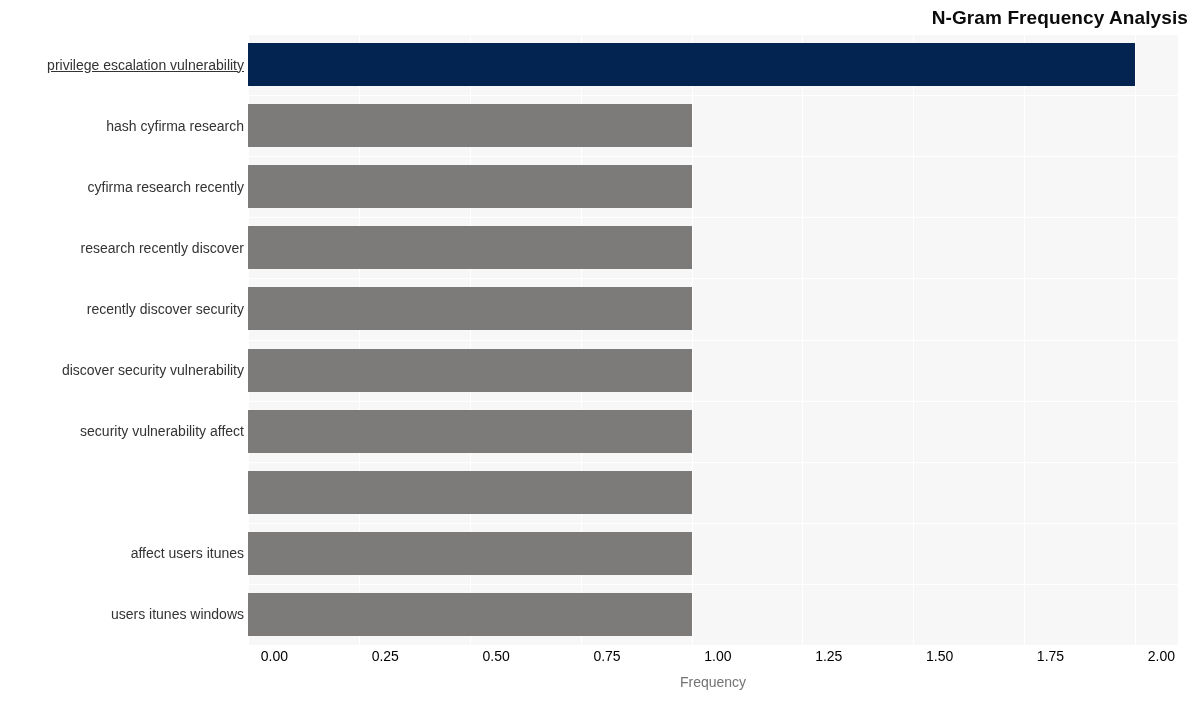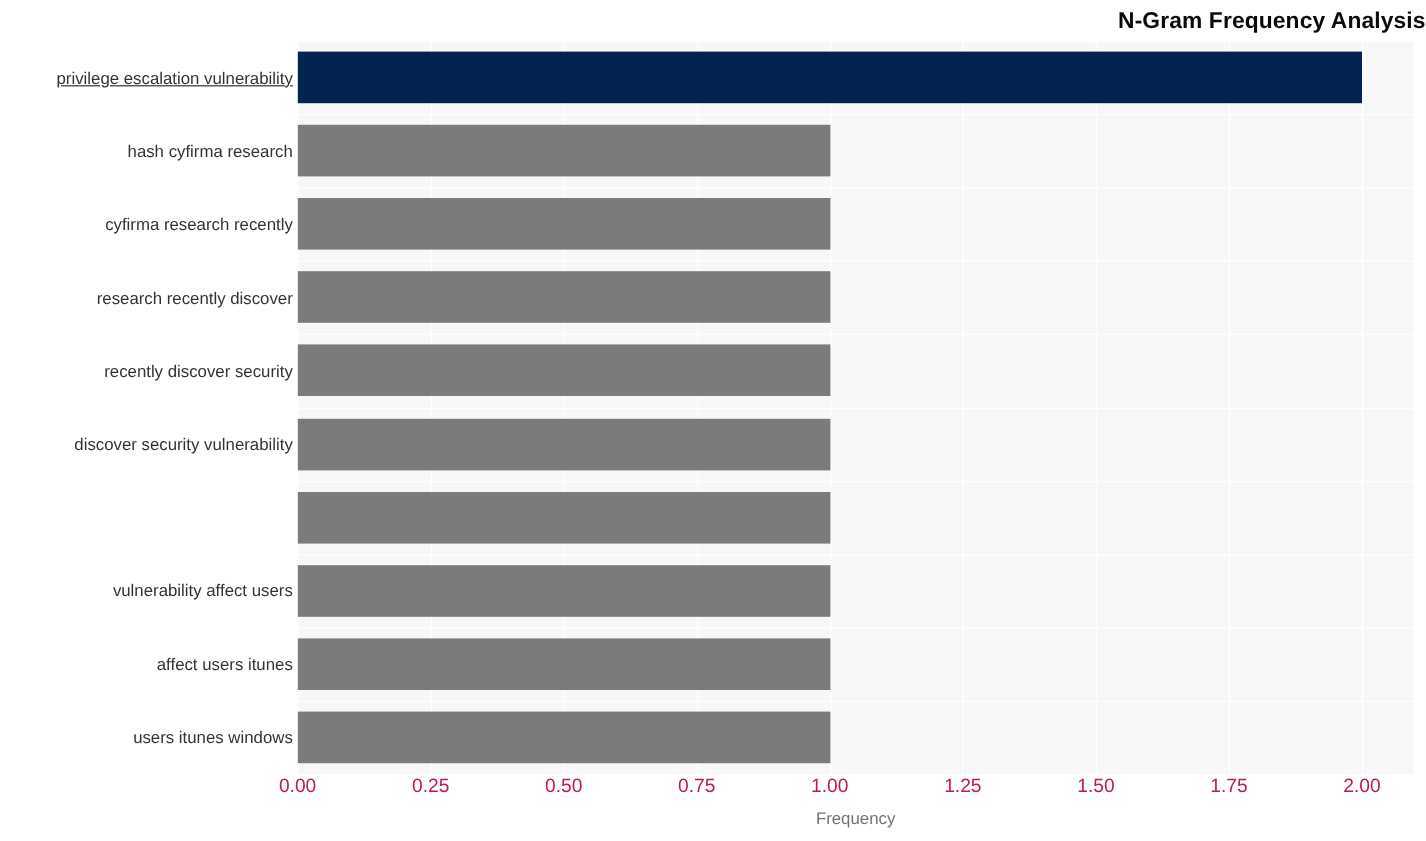--- a/index.html
+++ b/index.html
@@ -93,23 +93,23 @@
     left: 0;
     top: 648px;
     width: 1188px;
     height: 22px;
   }
   .xtick {
     position: absolute;
     top: 0;
     width: 80px;
     margin-left: -40px;
-    text-align: center;
-    font-size: 16px;
-    color: #be185d;
+    text-align: right;
+    font-size: 14px;
+    color: #000000;
     line-height: 16px;
   }
 
   
   .xaxis-title {
     position: absolute;
     left: 248px;
     top: 674px;
     width: 930px;
     text-align: center;
@@ -157,21 +157,21 @@
       <div class="bar" title="users itunes windows: 1" style="top: 558.95px; height: 43px; width: 443.5px; background: rgb(124, 123, 121);"></div>
     </div>
 
   <div class="ytick-layer" id="ytick-layer">
       <div class="ytick" style="top: 23.55px; text-decoration: underline;">privilege escalation vulnerability</div>
       <div class="ytick" style="top: 84.65px;">hash cyfirma research</div>
       <div class="ytick" style="top: 145.75px; padding-left: 32px;">cyfirma research recently</div>
       <div class="ytick" style="top: 206.85px;">research recently discover</div>
       <div class="ytick" style="top: 267.95px;">recently discover security</div>
       <div class="ytick" style="top: 329.05px;">discover security vulnerability</div>
-      <div class="ytick" style="top: 451.25px;">vulnerability affect users</div>
+      <div class="ytick" style="top: 390.15px;">security vulnerability affect</div>
       <div class="ytick" style="top: 512.35px;">affect users itunes</div>
       <div class="ytick" style="top: 573.45px;">users itunes windows</div>
     </div>
 
   <div class="xtick-layer" id="xtick-layer">
       <div class="xtick" style="left: 248px;">0.00</div>
       <div class="xtick" style="left: 358.875px;">0.25</div>
       <div class="xtick" style="left: 469.75px;">0.50</div>
       <div class="xtick" style="left: 580.625px;">0.75</div>
       <div class="xtick" style="left: 691.5px;">1.00</div>

